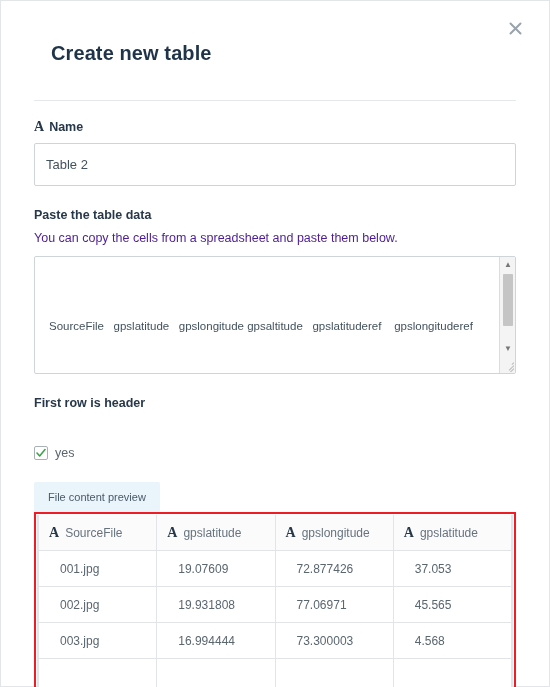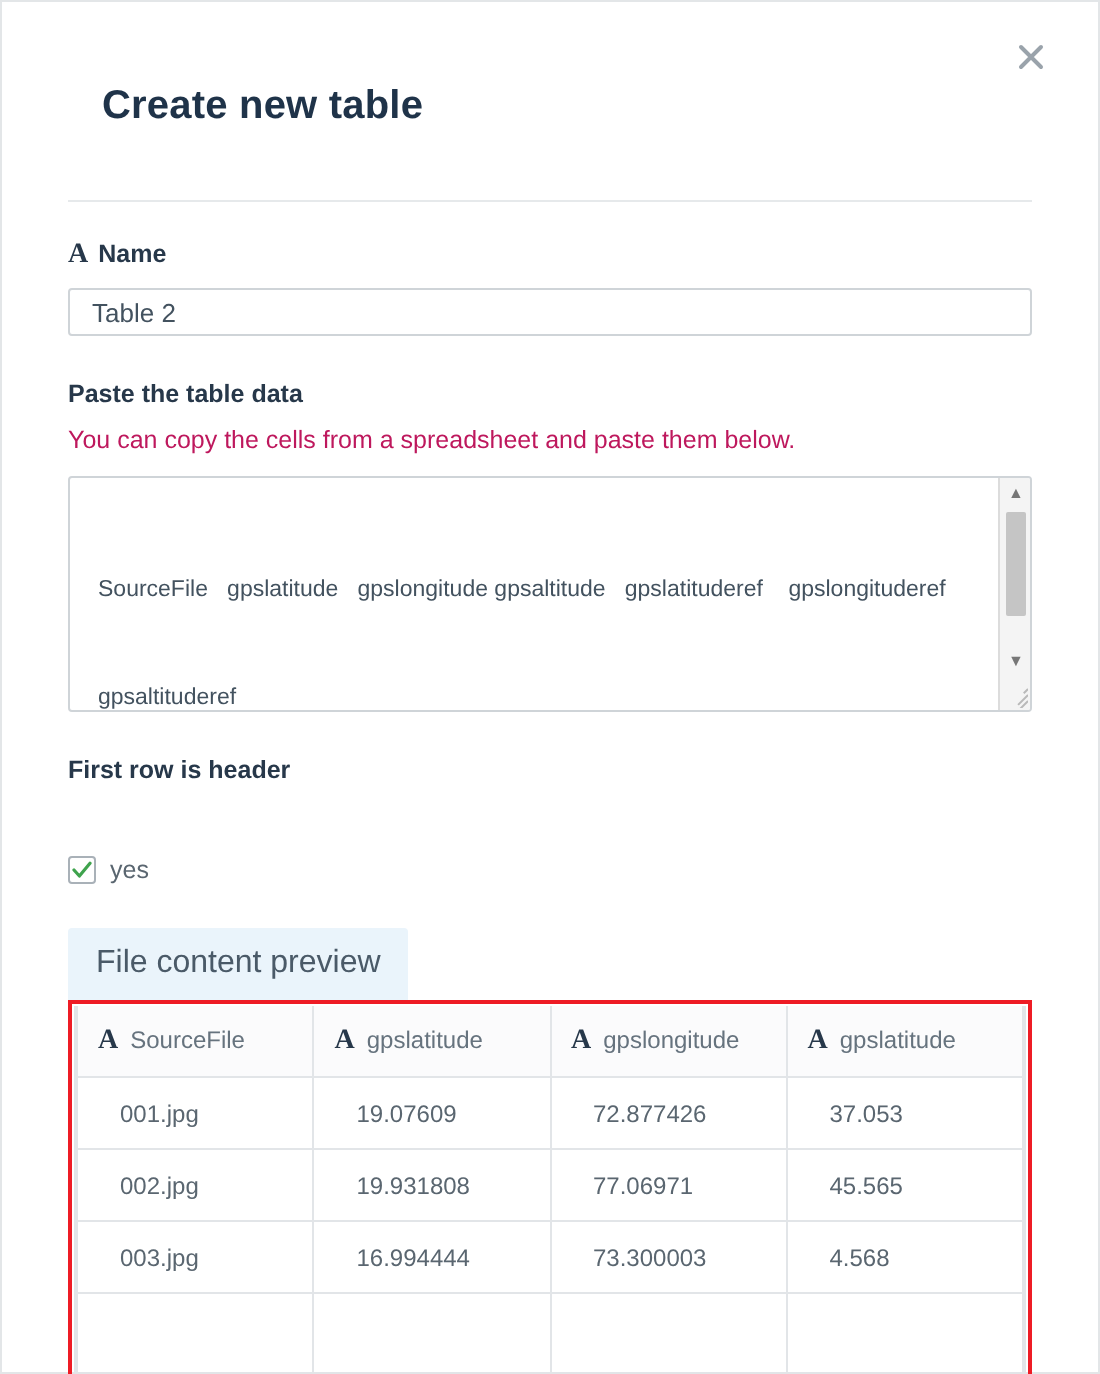--- a/index.html
+++ b/index.html
@@ -71,29 +71,29 @@
   }
   .type-icon {
     font-family: "Liberation Serif", serif;
     font-weight: bold;
     font-size: 14px;
     color: #27384a;
     line-height: 1;
   }
   .help-text {
     font-size: 12.5px;
-    color: #be185d;
+    color: #4c1d95;
     margin: 0 0 11px 0;
   }
 
   
   .text-input {
     box-sizing: border-box;
     width: 100%;
-    height: 24px;
+    height: 43px;
     border: 1px solid #cfd4d8;
     border-radius: 2px;
     padding: 0 11px;
     font-family: "Liberation Sans", sans-serif;
     font-size: 13px;
     color: #43525f;
     background: #fff;
     outline: none;
   }
   .spacer-22 { height: 22px; }
@@ -105,21 +105,21 @@
     width: 100%;
     height: 118px;
     border: 1px solid #cfd4d8;
     border-radius: 2px;
     background: #fff;
     overflow: hidden;
   }
   .textarea-content {
     box-sizing: border-box;
     position: absolute;
-    top: 0; left: 0;
+    top: 13px; left: 0;
     width: 470px;
     height: 100%;
     padding: 11px 0 0 14px;
     font-family: "Liberation Sans", sans-serif;
     font-size: 11.5px;
     line-height: 18px;
     color: #43525f;
     white-space: pre;
   }
   .ta-row { white-space: pre; }
@@ -195,21 +195,21 @@
   .checkbox-label {
     font-size: 12.5px;
     color: #5a6670;
   }
 
   
   .tab-strip { display: flex; }
   .tab {
     background: #eaf4fb;
     color: #4a5a68;
-    font-size: 16px;
+    font-size: 11px;
     padding: 9px 14px;
     border-radius: 2px 2px 0 0;
     cursor: pointer;
   }
 
   
   .preview-outline {
     border: 2px solid #ee1c25;
     box-sizing: border-box;
     padding: 1px;

